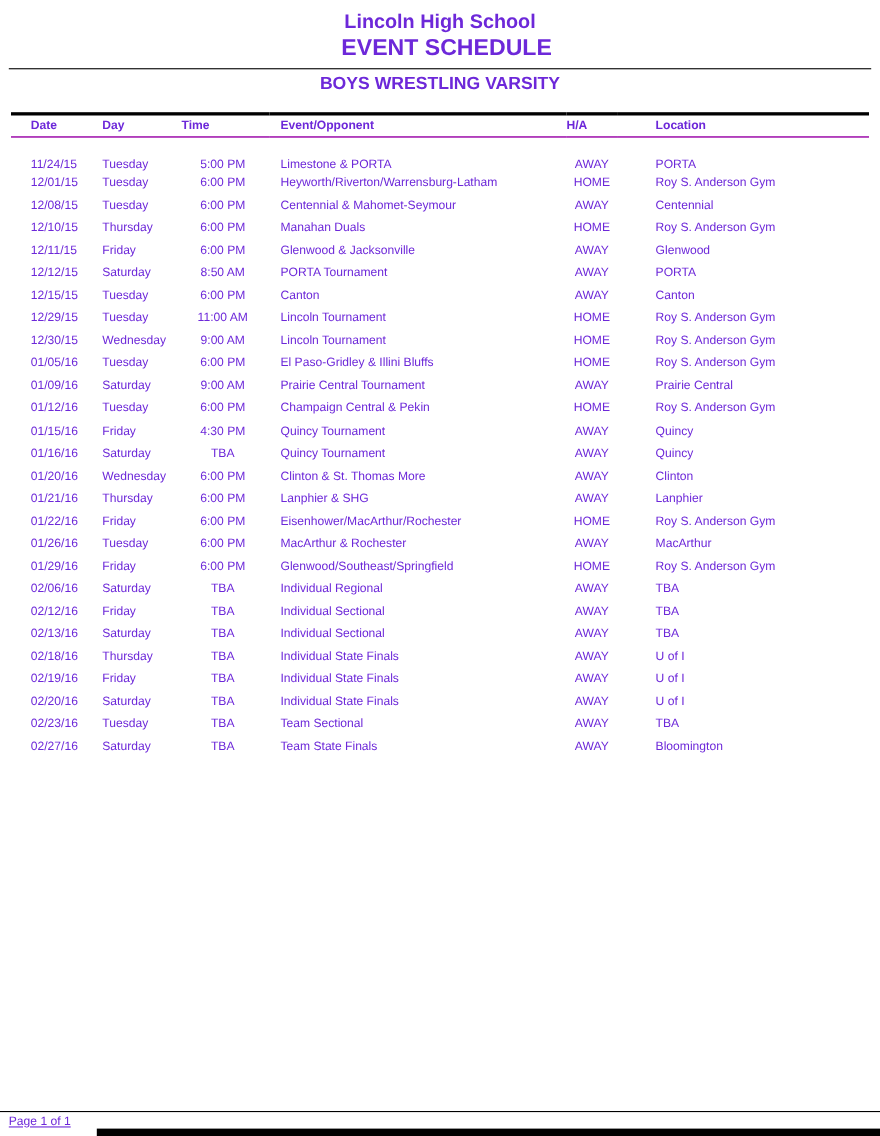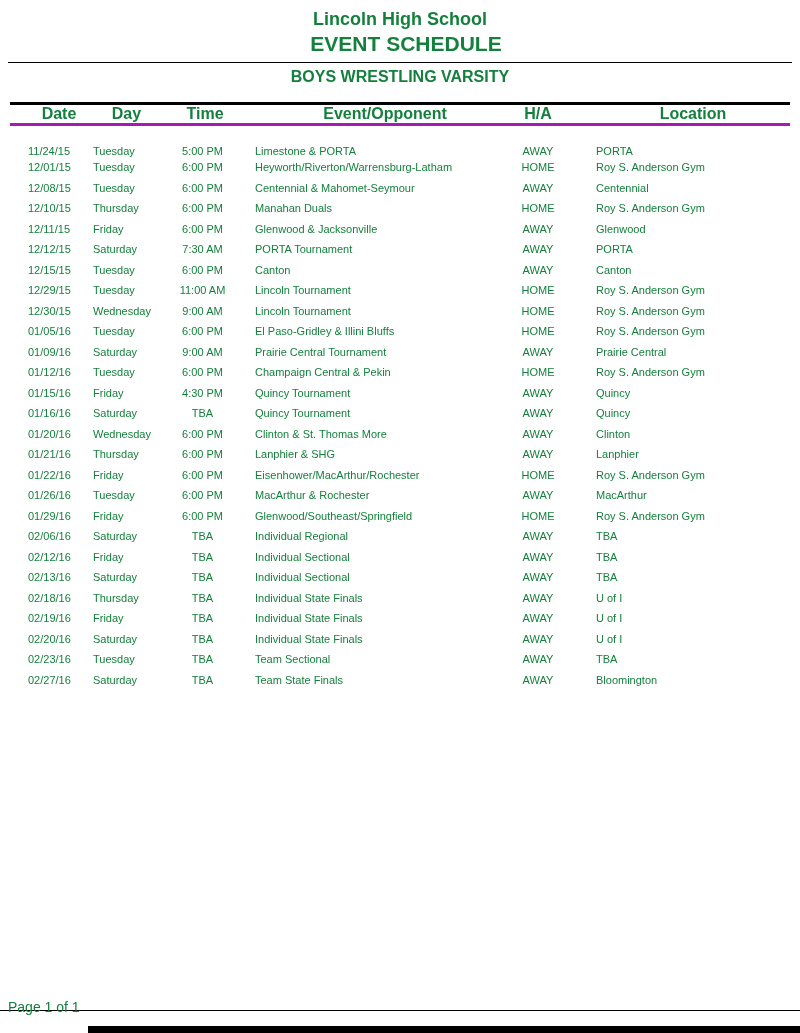--- a/index.html
+++ b/index.html
@@ -1,56 +1,56 @@
 <!DOCTYPE html>
 <html><head>
 <meta charset="utf-8">
 <style>
   html, body { margin:0; padding:0; background:#ffffff; }
   .page {
     width:800px; height:1033px; position:relative; overflow:hidden;
-    background:#ffffff; color:#15803d;
+    background:#ffffff; color:#6d28d9;
     font-family:"Liberation Sans", sans-serif;
   }
   .doc-header { text-align:center; padding-top:8px; }
   .school-name { font-size:18px; font-weight:700; line-height:1.25; }
   .doc-title  { font-size:21px; font-weight:700; line-height:1.25;margin-left:12px; }
   .top-rule { border:0; border-top:1px solid #000; margin:5px 8px 4px 8px; }
   .doc-subtitle {
     text-align:center; font-size:16px; font-weight:700; 
     margin-top:2px; line-height:1.25;
   }
   table.schedule {
     width:780px; margin:15px 10px 0 10px;
     border-collapse:collapse; table-layout:fixed;
   }
   table.schedule th {
-    border-top:3px solid #000; border-bottom:3px solid #a21caf;
-    font-size:16px; font-weight:700; text-align:center;
+    border-top:3px solid #000; border-bottom:1px solid #a21caf;
+    font-size:11px; font-weight:700; text-align:left;
     height:21px; vertical-align:middle; box-sizing:border-box;
     white-space:nowrap; overflow:hidden; padding:0;
   }
   table.schedule td {
     font-size:11px; height:20.5px; vertical-align:middle;
     box-sizing:border-box; white-space:nowrap; overflow:hidden; padding:0;
   }
   table.schedule tbody tr:first-child td { padding-top:19px; height:27px; }
   .col-date     { width:80px;  padding-left:18px !important; }
   .col-day      { width:70px;  padding-left:3px  !important; }
   .col-time     { width:85px;  text-align:center; }
   th.col-time   { text-align:left; padding-left:5px !important; }
   .col-event    { width:270px; padding-left:10px !important;margin-top:24px; }
   .col-ha       { width:46px;  text-align:center; }
   .col-location { width:229px; padding-left:35px !important; }
   .footer-rule {
     position:absolute; left:0; right:0; bottom:22px;
     border:0; border-top:1px solid #000; margin:0;
   }
   .page-label {
-    position:absolute; left:8px; bottom:18px; font-size:14px;
+    position:absolute; left:8px; bottom:7px; font-size:11px;text-decoration:underline;
   }
   .footer-bar {
     position:absolute; left:88px; right:0; bottom:0; height:7px; background:#000;
   }
 </style>
 </head>
 <body>
 
 <div class="page">
 
@@ -111,21 +111,21 @@
           <td class="col-date">12/11/15</td>
           <td class="col-day">Friday</td>
           <td class="col-time">6:00 PM</td>
           <td class="col-event">Glenwood &amp; Jacksonville</td>
           <td class="col-ha">AWAY</td>
           <td class="col-location">Glenwood</td>
         </tr>
         <tr>
           <td class="col-date">12/12/15</td>
           <td class="col-day">Saturday</td>
-          <td class="col-time">7:30 AM</td>
+          <td class="col-time">8:50 AM</td>
           <td class="col-event">PORTA Tournament</td>
           <td class="col-ha">AWAY</td>
           <td class="col-location">PORTA</td>
         </tr>
         <tr>
           <td class="col-date">12/15/15</td>
           <td class="col-day">Tuesday</td>
           <td class="col-time">6:00 PM</td>
           <td class="col-event">Canton</td>
           <td class="col-ha">AWAY</td>

